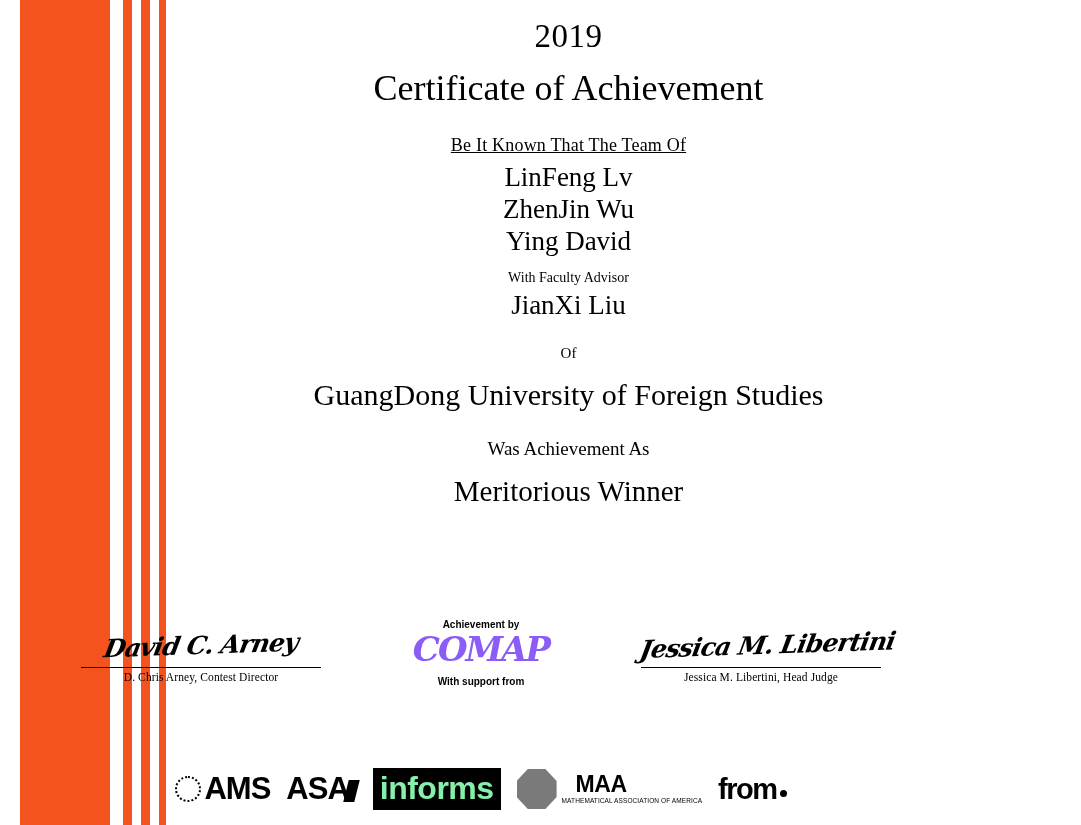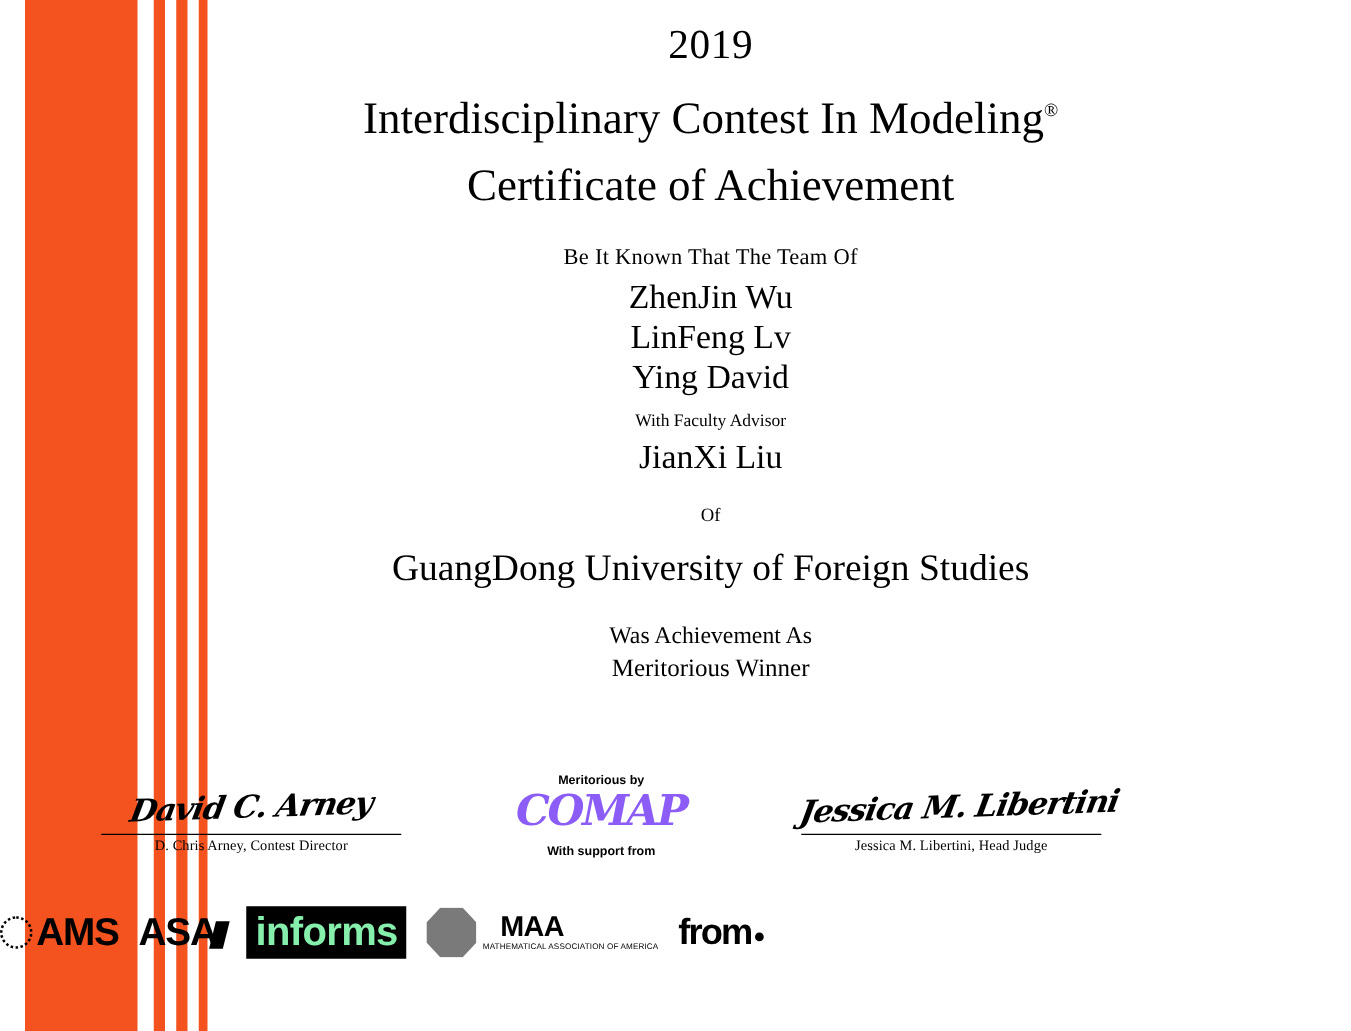--- a/index.html
+++ b/index.html
@@ -61,42 +61,43 @@
   }
   .cert-title {
     margin-top: 12px;
     font-size: 36px;
   }
 
   .small-line {
     font-size: 18px;
     margin-top: 26px;
     letter-spacing: 0.2px;
+    text-decoration: underline;
   }
   .name-line {
     font-size: 27px;
     margin-top: 6px;
     line-height: 1.18;
   }
   .name-list div { margin: 0; }
 
   .advisor-label { font-size: 14px; margin-top: 12px; }
   .advisor-name  { font-size: 27px; margin-top: 4px; }
 
   .of-label { font-size: 15px; margin-top: 24px; }
 
   .school {
     font-size: 30px;
     margin-top: 16px;
   }
 
   .designated-label { font-size: 19px; margin-top: 26px; }
   .award {
-    font-size: 20px;
-    margin-top: 4px;
+    font-size: 29px;
+    margin-top: 15px;
   }
 
   
   .sig-row {
     position: absolute;
     left: 0;
     right: 0;
     top: 625px;
     display: flex;
     justify-content: center;
@@ -154,23 +155,23 @@
     font-weight: bold;
     font-family: "Liberation Sans", sans-serif;
     margin-top: 10px;
   }
 
   
   .sponsors {
     position: absolute;
     left: 0;
     right: 0;
-    top: 725px;
+    top: 768px;
     display: flex;
-    justify-content: flex-start;
+    justify-content: center;
     align-items: center;
     gap: 16px;
     font-family: "Liberation Sans", sans-serif;
   }
   .logo-ams {
     display: flex;
     align-items: center;
     font-size: 31px;
     font-weight: bold;
     letter-spacing: -1px;
@@ -242,31 +243,28 @@
     <div class="stripe s1"></div>
     <div class="stripe s2"></div>
     <div class="stripe s3"></div>
     <div class="stripe s4"></div>
   </div>
 
   <div class="content">
 
     <div class="year">2019</div>
 
-    <div class="contest-name">
-      <span>Interdisciplinary Contest In Modeling</span><span class="reg">®</span>
-    </div>
 
     <div class="cert-title">Certificate of Achievement</div>
 
     <div class="small-line">Be It Known That The Team Of</div>
 
     <div class="name-line name-list">
+      <div>LinFeng Lv</div>
       <div>ZhenJin Wu</div>
-      <div>LinFeng Lv</div>
       <div>Ying David</div>
     </div>
 
     <div class="advisor-label">With Faculty Advisor</div>
     <div class="advisor-name">JianXi Liu</div>
 
     <div class="of-label">Of</div>
 
     <div class="school">GuangDong University of Foreign Studies</div>
 
@@ -277,21 +275,21 @@
 
   <div class="sig-row">
 
     <div class="sig-block">
       <div class="sig-script">David C. Arney</div>
       <div class="sig-rule"></div>
       <div class="sig-caption">D. Chris Arney, Contest Director</div>
     </div>
 
     <div class="comap-block">
-      <div class="admin-by">Meritorious by</div>
+      <div class="admin-by">Achievement by</div>
       <div class="comap-logo">COMAP</div>
       <div class="support-from">With support from</div>
     </div>
 
     <div class="sig-block">
       <div class="sig-script">Jessica M. Libertini</div>
       <div class="sig-rule"></div>
       <div class="sig-caption">Jessica M. Libertini, Head Judge</div>
     </div>
 

